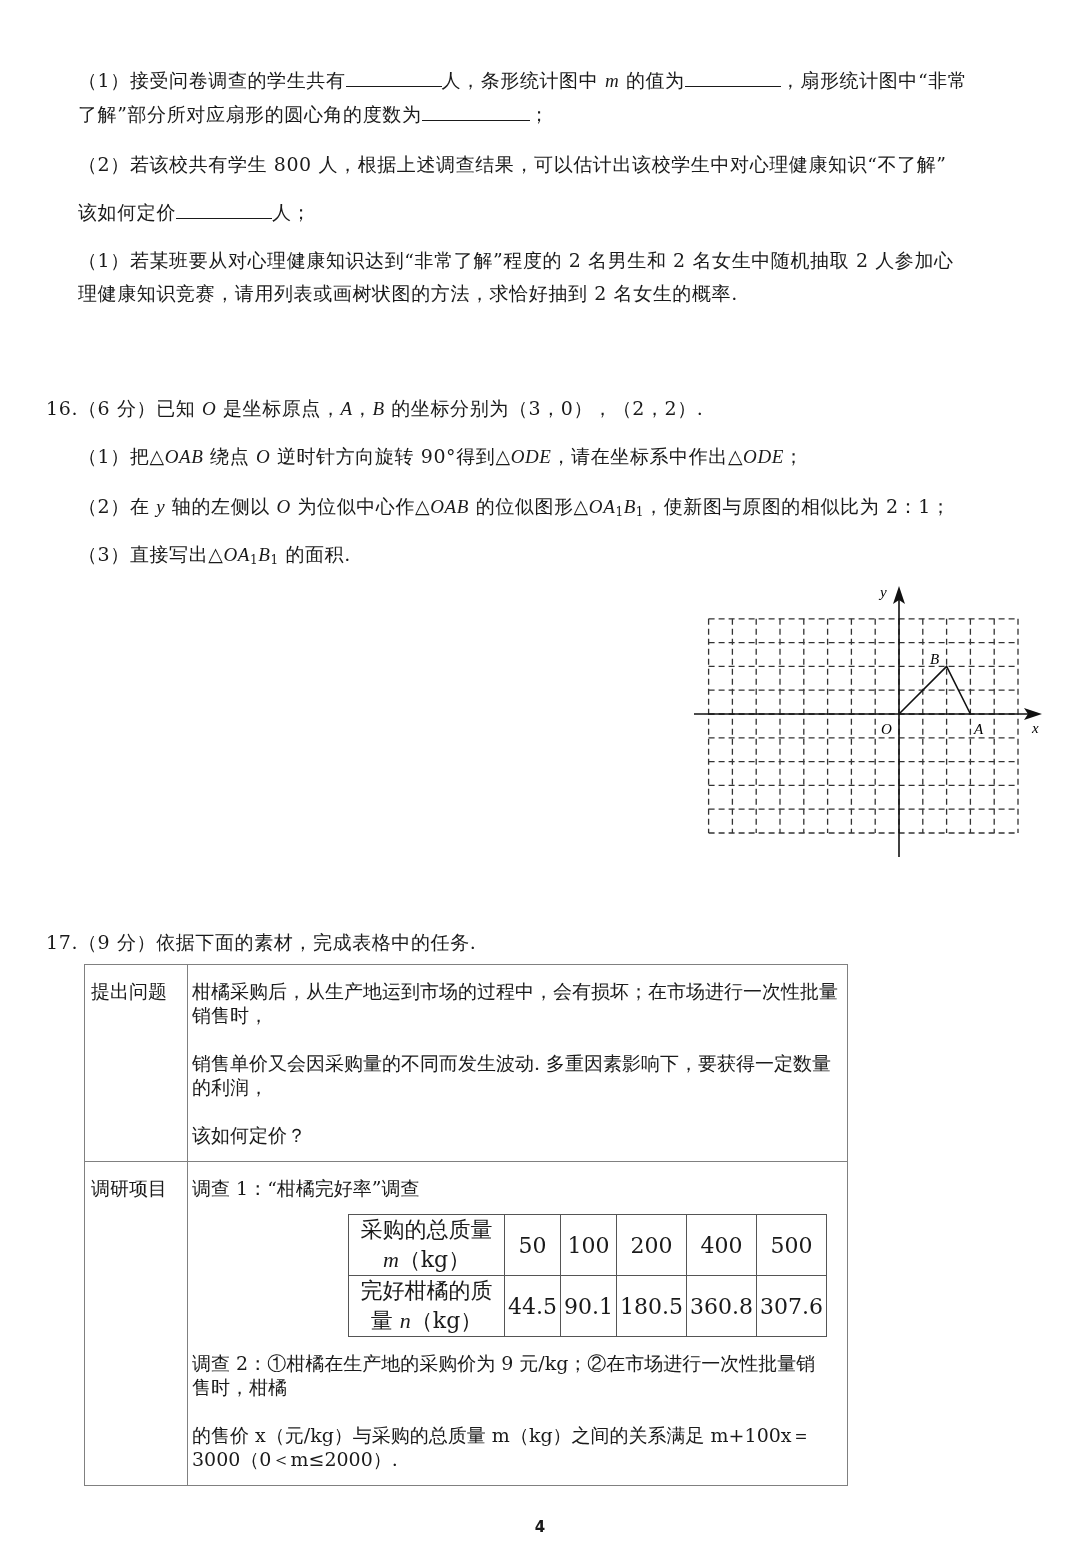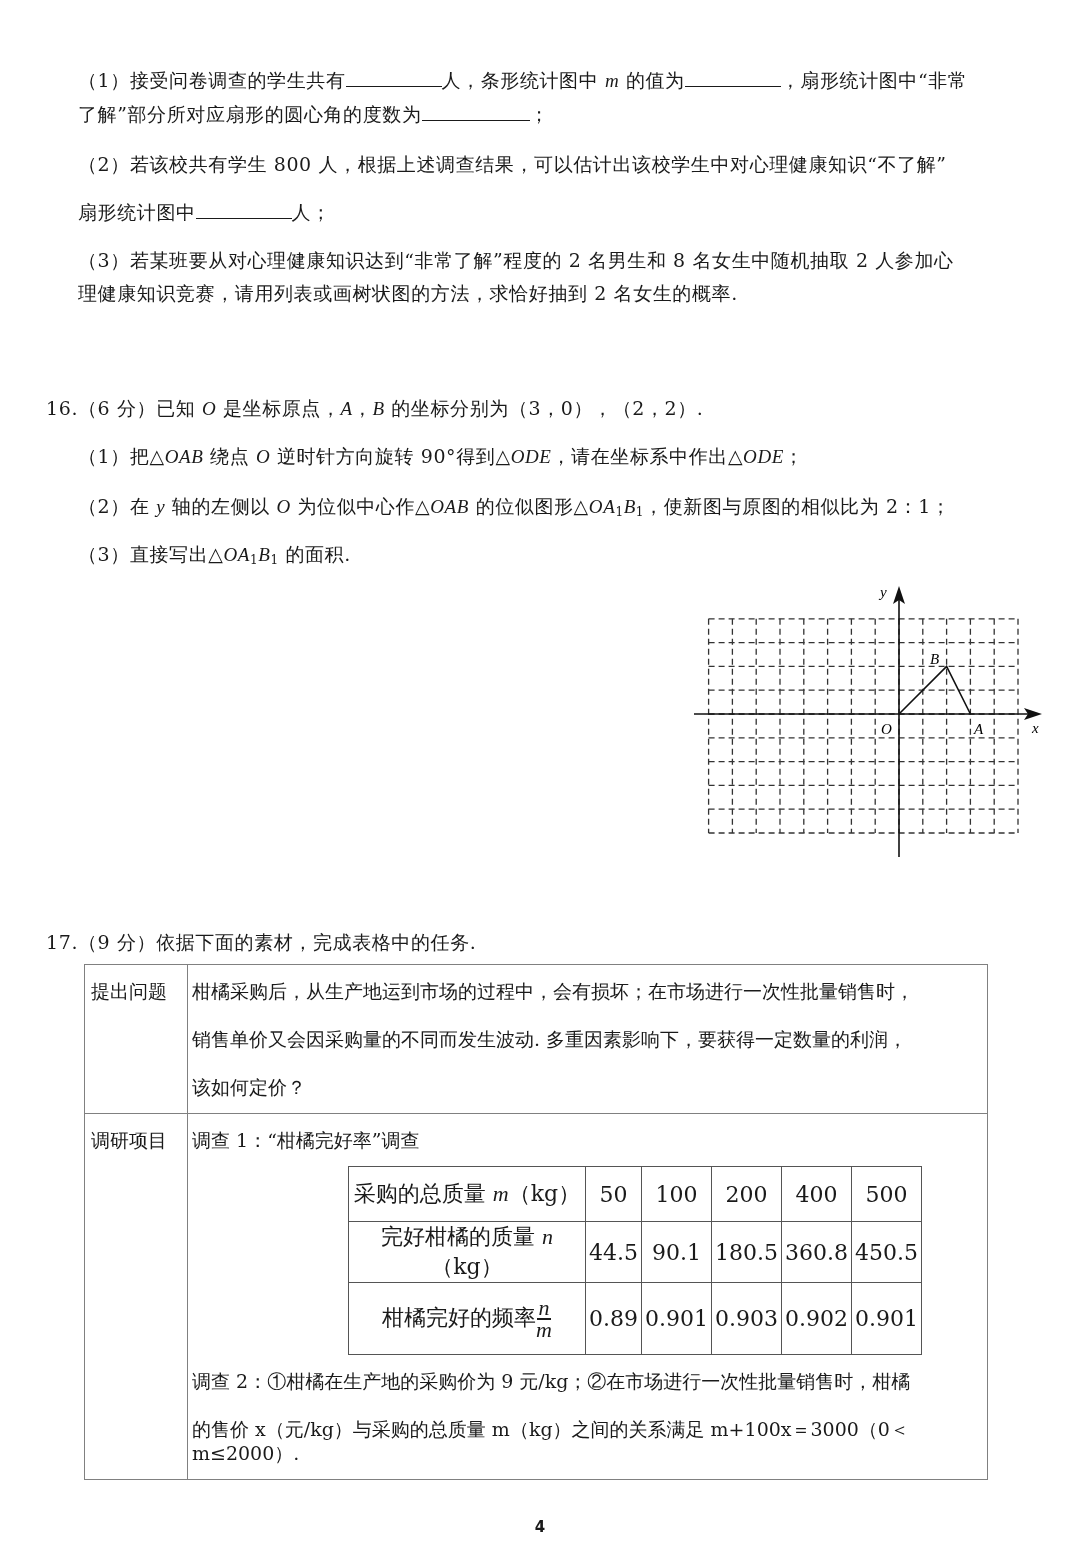--- a/index.html
+++ b/index.html
@@ -3,21 +3,21 @@
 <meta charset="utf-8">
 <style>
   html, body { margin:0; padding:0; background:#ffffff; }
   body { width:1080px; height:1557px; position:relative; overflow:hidden;
          font-family:"DejaVu Serif","Liberation Serif",serif; color:#1a1a1a; }
   .line { position:absolute; font-size:19px; line-height:24px; white-space:nowrap; letter-spacing:0.6px; }
   .blank { display:inline-block; border-bottom:1.3px solid #1a1a1a; height:18px; vertical-align:baseline; }
   i, .it { font-style:italic; font-family:"Liberation Serif",serif; }
   sub { font-size:12px; vertical-align:-3px; }
   #graph { position:absolute; left:690px; top:582px; }
-  table.outer { position:absolute; left:84px; top:964px; width:904px; border-collapse:collapse;
+  table.outer { position:absolute; left:84px; top:964px; width:764px; border-collapse:collapse;
                 font-size:19px; }
   table.outer td { border:1.3px solid #808080; vertical-align:top; }
   .lbl { width:96px; padding:14px 0 0 6px; line-height:24px; }
   .cell-text { padding:14px 4px 0 4px; line-height:48px; }
   .cell-text .l { line-height:24px; margin-bottom:24px; }
   table.inner { border-collapse:collapse; margin:0; font-size:22px; }
   table.inner td { border:1.3px solid #555; text-align:center; padding:0 3px; vertical-align:middle; }
   .pagenum { position:absolute; left:540px; top:1518px; font-family:"DejaVu Sans",sans-serif;
              font-weight:bold; font-size:15px; transform:translateX(-50%); }
   .frac { display:inline-flex; flex-direction:column; align-items:center; vertical-align:middle; line-height:20px; }
@@ -27,23 +27,23 @@
 <body>
 
 <div class="line" style="left:78px;top:68px;">
   <span>（1）接受问卷调查的学生共有</span><span class="blank" style="width:96px"></span><span>人，条形统计图中</span> <i>m</i> <span>的值为</span><span class="blank" style="width:96px"></span><span>，扇形统计图中“非常</span>
 </div>
 <div class="line" style="left:78px;top:102px;">
   <span>了解”部分所对应扇形的圆心角的度数为</span><span class="blank" style="width:108px"></span><span>；</span>
 </div>
 <div class="line" style="left:78px;top:152px;">（2）若该校共有学生 800 人，根据上述调查结果，可以估计出该校学生中对心理健康知识“不了解”</div>
 <div class="line" style="left:78px;top:200px;">
-  <span>扇形统计图中</span><span class="blank" style="width:96px"></span><span>人；</span>
+  <span>该如何定价</span><span class="blank" style="width:96px"></span><span>人；</span>
 </div>
-<div class="line" style="left:78px;top:248px;">（3）若某班要从对心理健康知识达到“非常了解”程度的 2 名男生和 8 名女生中随机抽取 2 人参加心</div>
+<div class="line" style="left:78px;top:248px;">（1）若某班要从对心理健康知识达到“非常了解”程度的 2 名男生和 2 名女生中随机抽取 2 人参加心</div>
 <div class="line" style="left:78px;top:281px;">理健康知识竞赛，请用列表或画树状图的方法，求恰好抽到 2 名女生的概率.</div>
 
 <div class="line" style="left:46px;top:396px;">
   <span>16.（6 分）已知</span> <i>O</i> <span>是坐标原点，</span><i>A</i><span>，</span><i>B</i> <span>的坐标分别为（3，0），（2，2）.</span>
 </div>
 <div class="line" style="left:78px;top:444px;">
   <span>（1）把△</span><i>OAB</i> <span>绕点</span> <i>O</i> <span>逆时针方向旋转 90°得到△</span><i>ODE</i><span>，请在坐标系中作出△</span><i>ODE</i><span>；</span>
 </div>
 <div class="line" style="left:78px;top:494px;">
   <span>（2）在</span> <i>y</i> <span>轴的左侧以</span> <i>O</i> <span>为位似中心作△</span><i>OAB</i> <span>的位似图形△</span><i>OA</i><sub>1</sub><i>B</i><sub>1</sub><span>，使新图与原图的相似比为 2：1；</span>
@@ -119,33 +119,21 @@
           <td style="width:48px">200</td>
           <td style="width:48px">400</td>
           <td style="width:48px">500</td>
         </tr>
         <tr style="height:55px">
           <td><span>完好柑橘的质量</span> <i>n</i><span>（kg）</span></td>
           <td>44.5</td>
           <td>90.1</td>
           <td>180.5</td>
           <td>360.8</td>
-          <td>450.5</td>
-        </tr>
-        <tr style="height:72px">
-          <td><span>柑橘完好的频率</span><span class="frac">
-                    <i>n</i>
-                    <span class="bar"></span>
-                    <i>m</i>
-                  </span></td>
-          <td>0.89</td>
-          <td>0.901</td>
-          <td>0.903</td>
-          <td>0.902</td>
-          <td>0.901</td>
+          <td>307.6</td>
         </tr>
       </tbody>
           </table>
       <div style="line-height:24px;margin-top:14px;">调查 2：①柑橘在生产地的采购价为 9 元/kg；②在市场进行一次性批量销售时，柑橘</div>
       <div style="line-height:24px;margin-top:24px;">的售价 x（元/kg）与采购的总质量 m（kg）之间的关系满足 m+100x＝3000（0＜m≤2000）.</div>
     </td>
   </tr>
 </tbody>
   </table>
 

